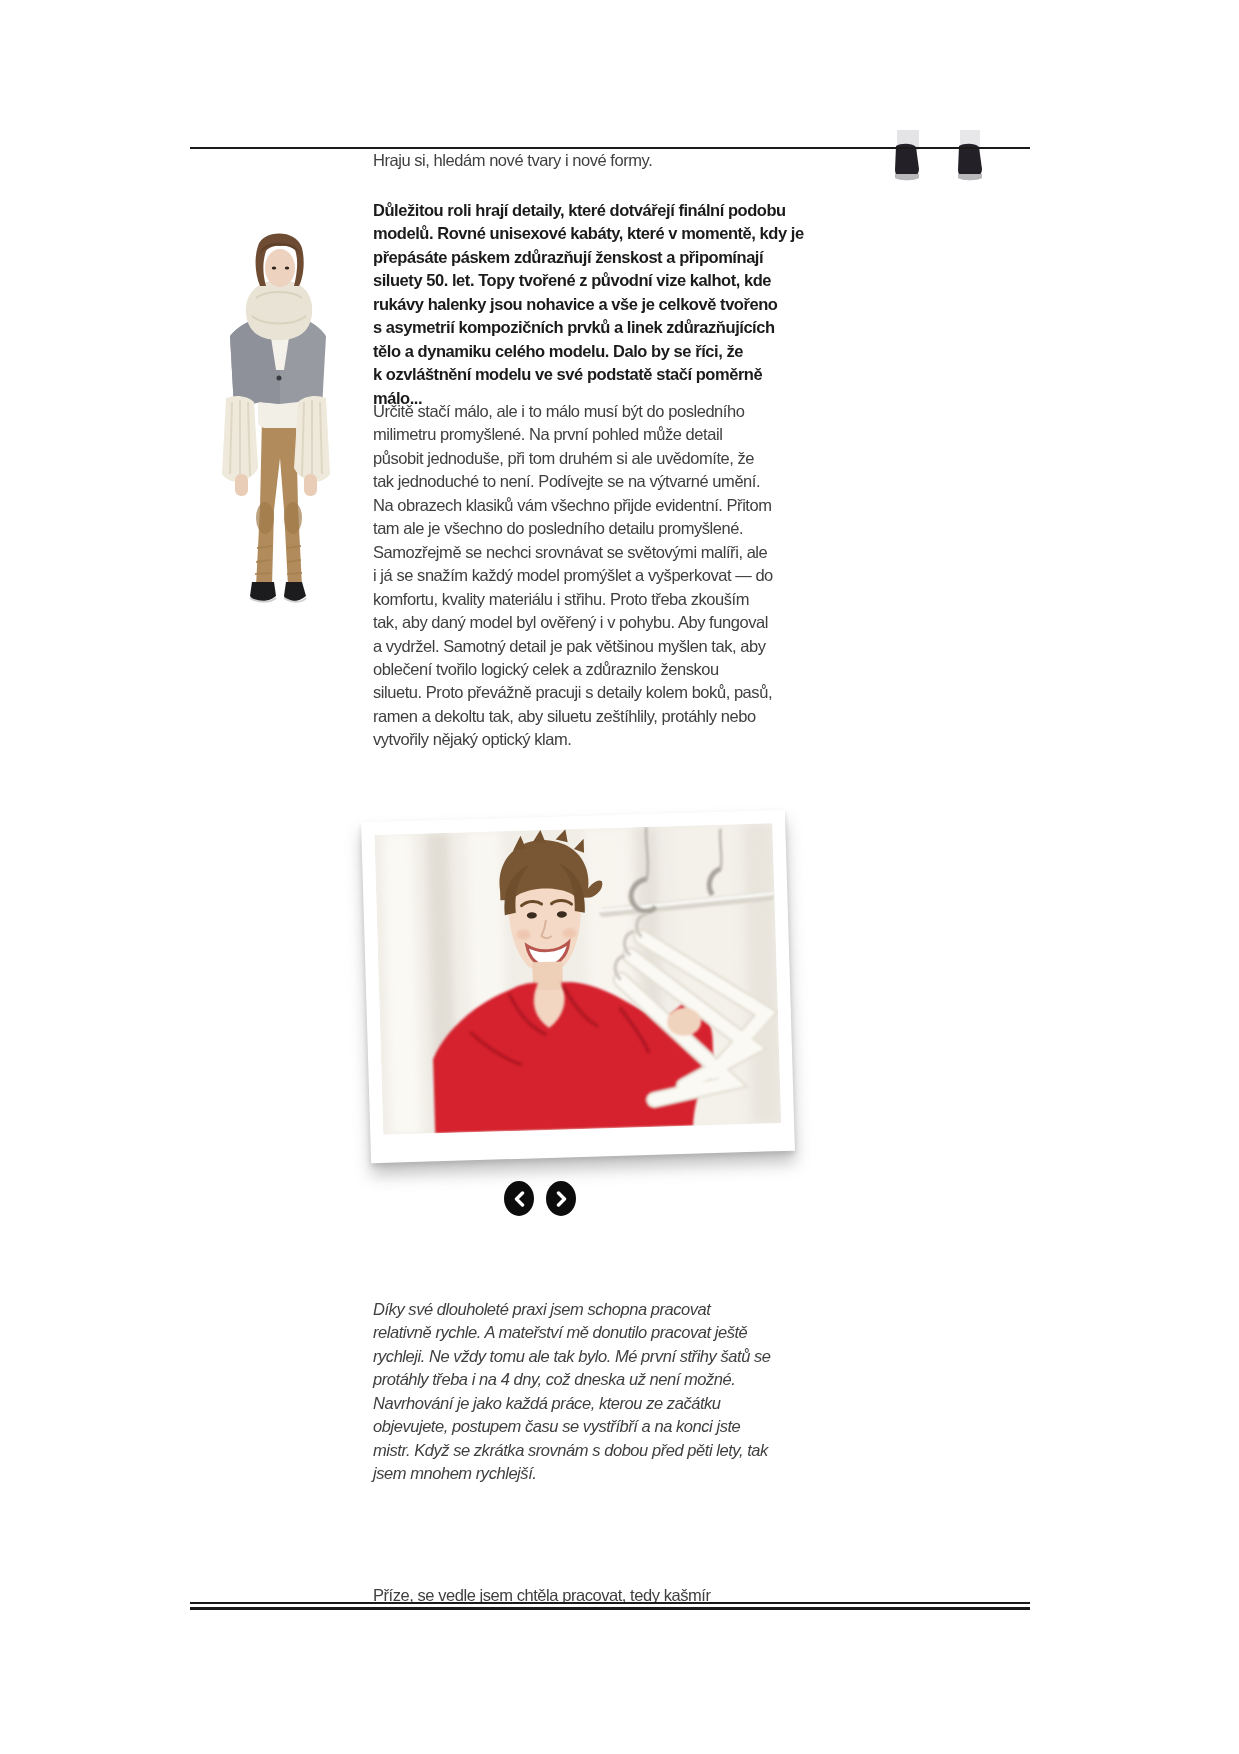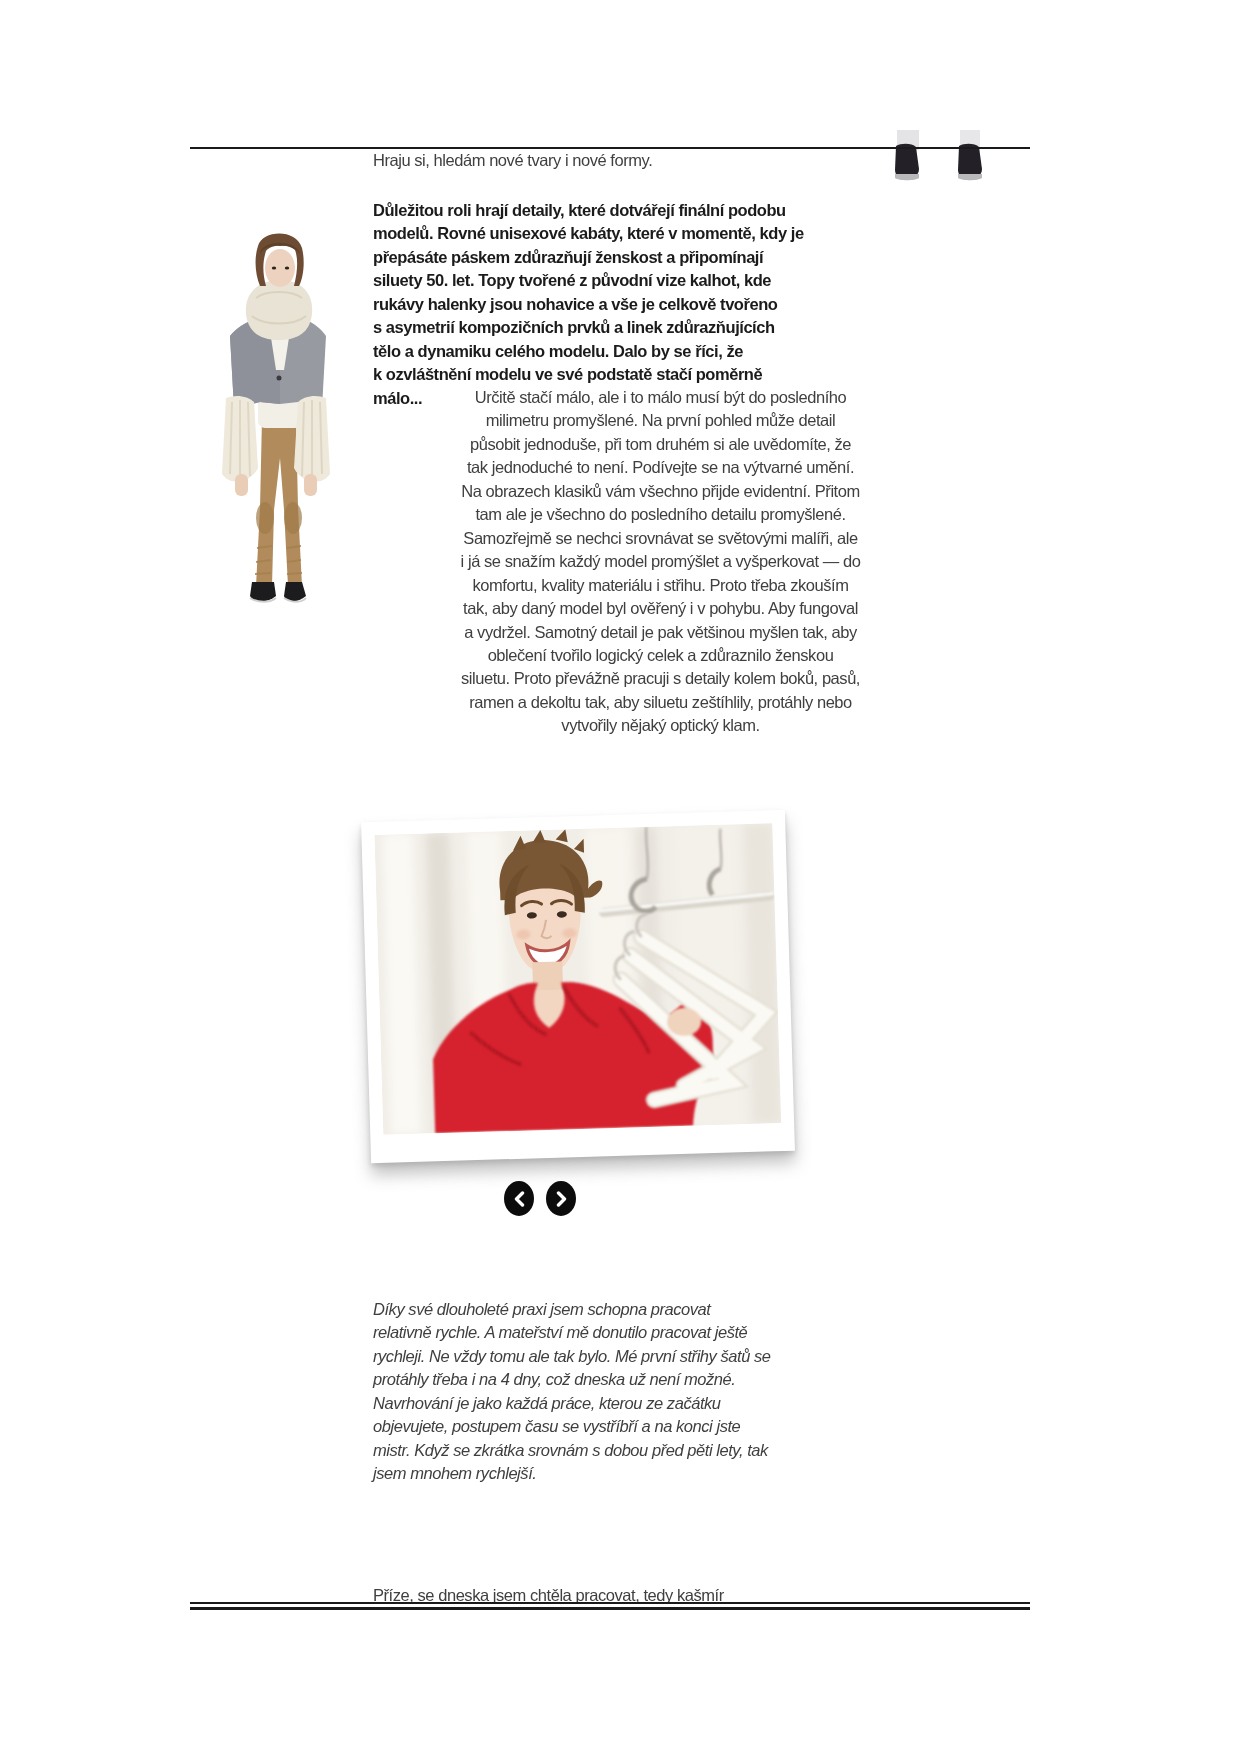--- a/index.html
+++ b/index.html
@@ -13,21 +13,21 @@
     color:#3f3f3f; white-space:pre-line;margin-left:40px;
   }
   .bold { font-weight:700; color:#1b1b1b; }
   .rule { position:absolute; left:190px; width:840px; background:#1a1a1a; z-index:5; }
   #rule-top  { top:147px; height:2px; }
   #rule-b1   { top:1602px; height:2px; }
   #rule-b2   { top:1607px; height:3px; }
   #clip-top  { top:136px; height:11px; overflow:hidden; z-index:4; }
   #intro { top:149px; }
   #q1 { top:199px; }
-  #a1 { top:386px;text-align:center; }
+  #a1 { top:400px; }
   #q2 { top:1251px; }
   #a2 { top:1298px;font-style:italic; }
   #q3 { top:1514px; }
   #a3clip { top:1584px; height:19px; overflow:hidden; }
   #model-photo { position:absolute; left:202px; top:218px; width:148px; height:395px; }
   #shoes-crop  { position:absolute; left:882px; top:126px; width:108px; height:60px; z-index:3; }
   #polaroid {
     position:absolute; left:366px; top:816px; width:424px; height:341px;
     background:#ffffff; box-sizing:border-box; padding:13px 13px 28px 13px;
     transform:rotate(-1.7deg);
@@ -219,18 +219,18 @@
   </button>
 
   <div class="txt" id="a2">Díky své dlouholeté praxi jsem schopna pracovat
 relativně rychle. A mateřství mě donutilo pracovat ještě
 rychleji. Ne vždy tomu ale tak bylo. Mé první střihy šatů se
 protáhly třeba i na 4 dny, což dneska už není možné.
 Navrhování je jako každá práce, kterou ze začátku
 objevujete, postupem času se vystříbří a na konci jste
 mistr. Když se zkrátka srovnám s dobou před pěti lety, tak
 jsem mnohem rychlejší.</div>
-  <div class="txt" id="a3clip">Příze, se dneska jsem chtěla pracovat, tedy kašmír</div>
+  <div class="txt" id="a3clip">Příze, se vedle jsem chtěla pracovat, tedy kašmír</div>
 
   <div class="rule" id="rule-b1"></div>
   <div class="rule" id="rule-b2"></div>
 
 </div>
 
 </body></html>

